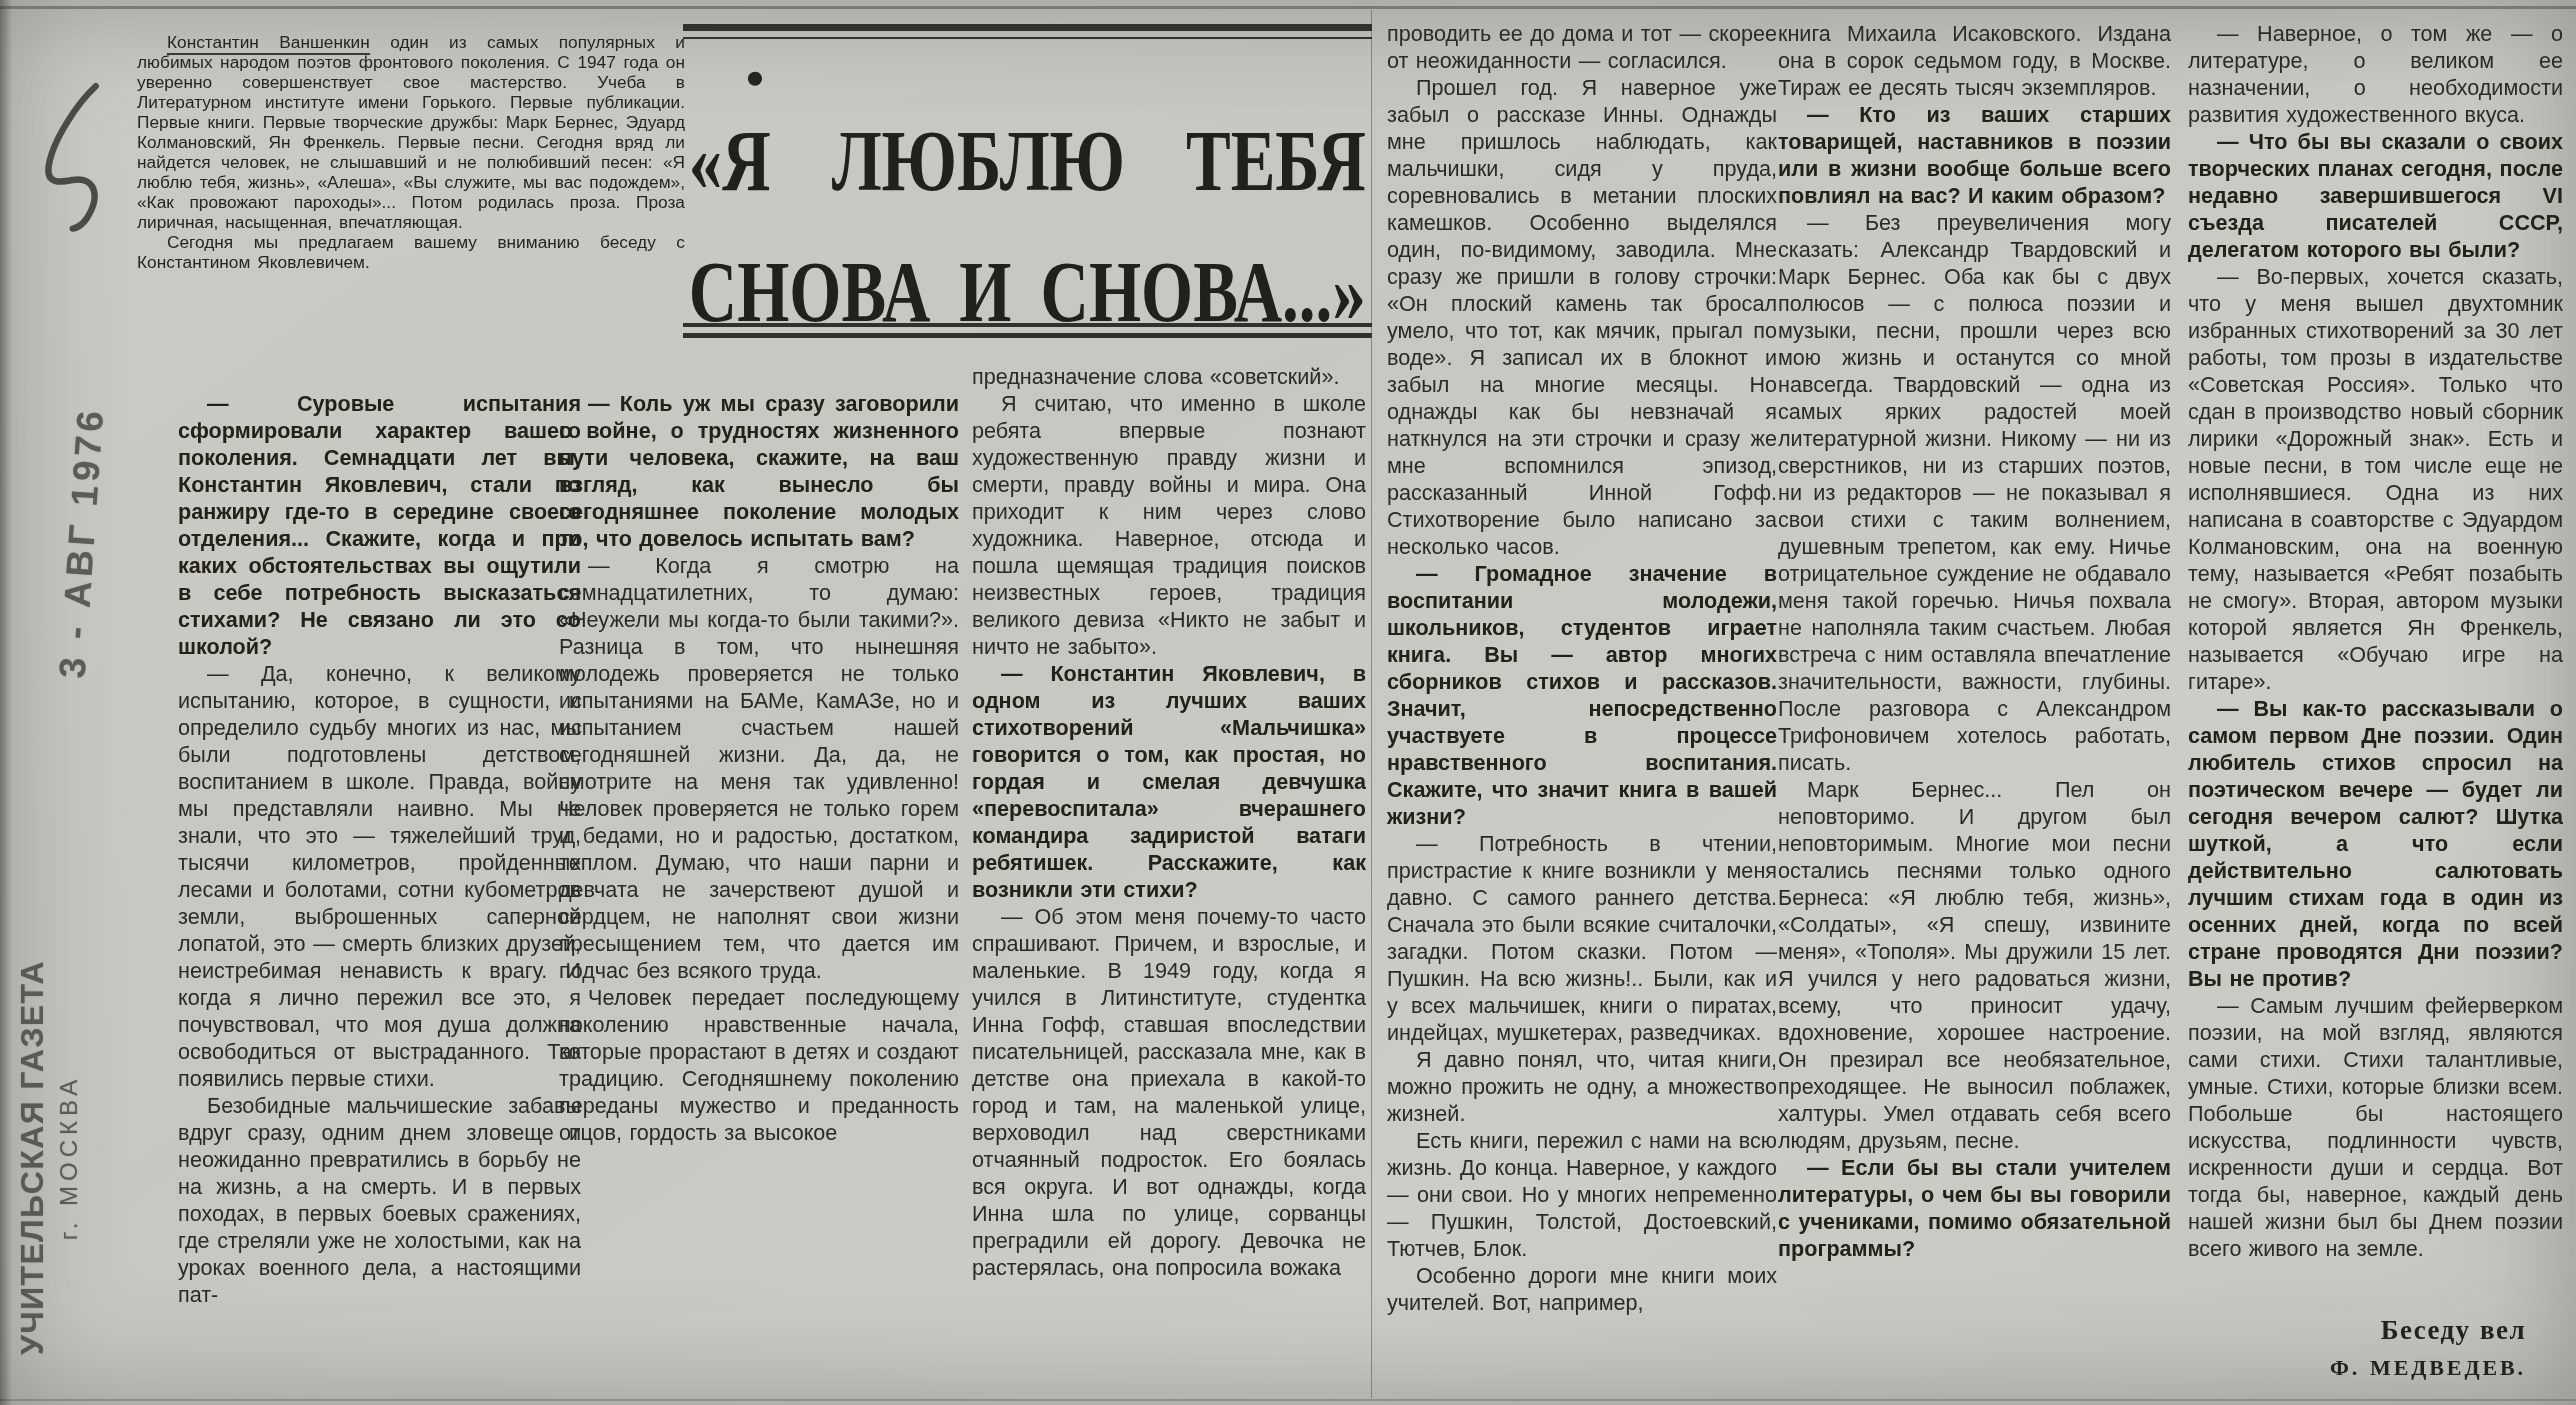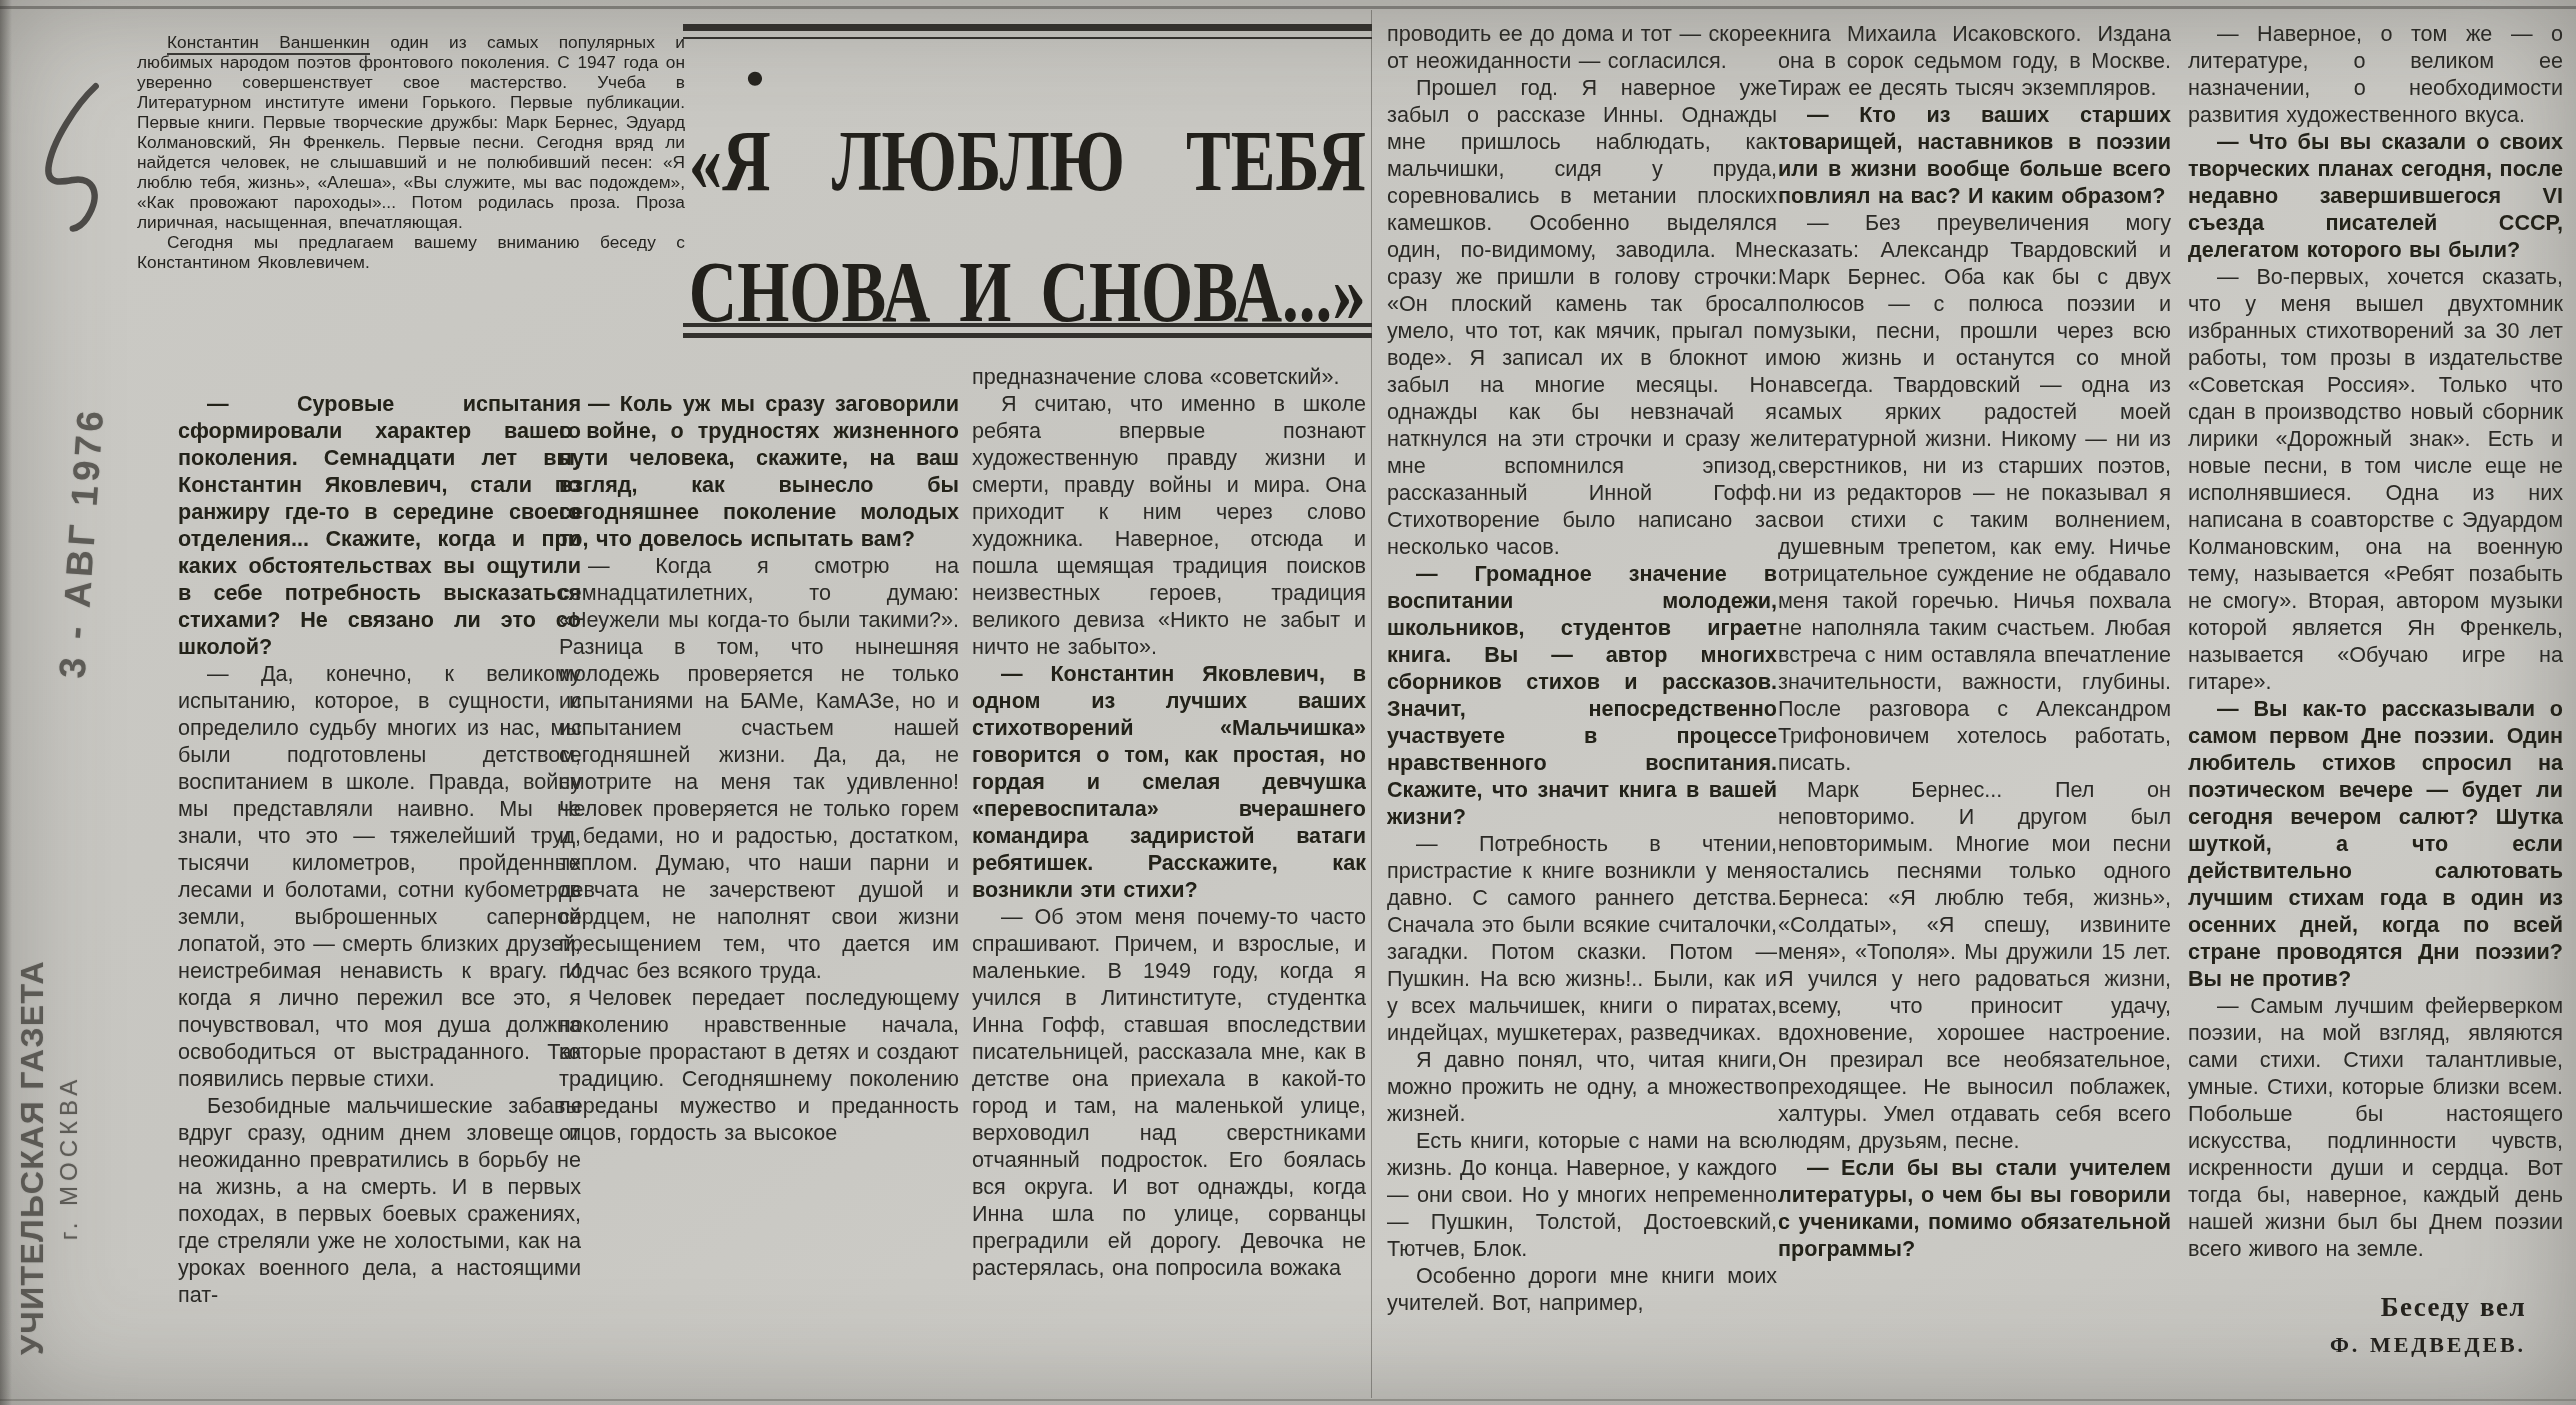--- a/index.html
+++ b/index.html
@@ -78,21 +78,21 @@
   .col-1{left:147px; top:390px;width:403px;height:1009px;margin-left:31px;}
   .col-2{left:559px; top:390px;width:400px;height:1009px;}
   .col-3{left:972px;top:363px;width:394px;height:1036px;}
   .col-4{left:1387px;top:20px; width:390px;height:1379px;}
   .col-5{left:1778px;top:20px; width:393px;height:1379px;}
   .col-6{left:2188px;top:20px; width:375px;height:1379px;}
   .col-rule{position:absolute;left:1371px;top:10px;width:1.4px;height:1388px;background:#56544e;opacity:.55;}
 
   
   .byline{
-    margin-top:27px;padding-right:37px;
+    margin-top:50px;padding-right:37px;
     font-family:"Liberation Serif","DejaVu Serif",serif;
     font-weight:bold;text-align:right;color:#24221d;
   }
   .byline .role{font-size:27px;line-height:36px;letter-spacing:1.4px;}
   .byline .name{font-size:22px;line-height:40px;letter-spacing:2.9px;}
 </style>
 </head>
 <body>
 
 <div class="page">
@@ -144,21 +144,21 @@
       <p class="">Я считаю, что именно в школе ребята впервые познают художественную правду жизни и смерти, правду войны и мира. Она приходит к ним через слово художника. Наверное, отсюда и пошла щемящая традиция поисков неизвестных героев, традиция великого девиза «Никто не забыт и ничто не забыто».</p>
       <p class="q ">— Константин Яковлевич, в одном из лучших ваших стихотворений «Мальчишка» говорится о том, как простая, но гордая и смелая девчушка «перевоспитала» вчерашнего командира задиристой ватаги ребятишек. Расскажите, как возникли эти стихи?</p>
       <p class="">— Об этом меня почему-то часто спрашивают. Причем, и взрослые, и маленькие. В 1949 году, когда я учился в Литинституте, студентка Инна Гофф, ставшая впоследствии писательницей, рассказала мне, как в детстве она приехала в какой-то город и там, на маленькой улице, верховодил над сверстниками отчаянный подросток. Его боялась вся округа. И вот однажды, когда Инна шла по улице, сорванцы преградили ей дорогу. Девочка не растерялась, она попросила вожака</p>
     </div>
   <div class="col col-4">
       <p class="cont">проводить ее до дома и тот — скорее от неожиданности — согласился.</p>
       <p class="">Прошел год. Я наверное уже забыл о рассказе Инны. Однажды мне пришлось наблюдать, как мальчишки, сидя у пруда, соревновались в метании плоских камешков. Особенно выделялся один, по-видимому, заводила. Мне сразу же пришли в голову строчки: «Он плоский камень так бросал умело, что тот, как мячик, прыгал по воде». Я записал их в блокнот и забыл на многие месяцы. Но однажды как бы невзначай я наткнулся на эти строчки и сразу же мне вспомнился эпизод, рассказанный Инной Гофф. Стихотворение было написано за несколько часов.</p>
       <p class="q ">— Громадное значение в воспитании молодежи, школьников, студентов играет книга. Вы — автор многих сборников стихов и рассказов. Значит, непосредственно участвуете в процессе нравственного воспитания. Скажите, что значит книга в вашей жизни?</p>
       <p class="">— Потребность в чтении, пристрастие к книге возникли у меня давно. С самого раннего детства. Сначала это были всякие считалочки, загадки. Потом сказки. Потом — Пушкин. На всю жизнь!.. Были, как и у всех мальчишек, книги о пиратах, индейцах, мушкетерах, разведчиках.</p>
       <p class="">Я давно понял, что, читая книги, можно прожить не одну, а множество жизней.</p>
-      <p class="">Есть книги, которые с нами на всю жизнь. До конца. Наверное, у каждого — они свои. Но у многих непременно — Пушкин, Толстой, Достоевский, Тютчев, Блок.</p>
+      <p class="">Есть книги, пережил с нами на всю жизнь. До конца. Наверное, у каждого — они свои. Но у многих непременно — Пушкин, Толстой, Достоевский, Тютчев, Блок.</p>
       <p class="">Особенно дороги мне книги моих учителей. Вот, например,</p>
     </div>
   <div class="col col-5">
       <p class="cont">книга Михаила Исаковского. Издана она в сорок седьмом году, в Москве. Тираж ее десять тысяч экземпляров.</p>
       <p class="q ">— Кто из ваших старших товарищей, наставников в поэзии или в жизни вообще больше всего повлиял на вас? И каким образом?</p>
       <p class="">— Без преувеличения могу сказать: Александр Твардовский и Марк Бернес. Оба как бы с двух полюсов — с полюса поэзии и музыки, песни, прошли через всю мою жизнь и останутся со мной навсегда. Твардовский — одна из самых ярких радостей моей литературной жизни. Никому — ни из сверстников, ни из старших поэтов, ни из редакторов — не показывал я свои стихи с таким волнением, душевным трепетом, как ему. Ничье отрицательное суждение не обдавало меня такой горечью. Ничья похвала не наполняла таким счастьем. Любая встреча с ним оставляла впечатление значительности, важности, глубины. После разговора с Александром Трифоновичем хотелось работать, писать.</p>
       <p class="">Марк Бернес... Пел он неповторимо. И другом был неповторимым. Многие мои песни остались песнями только одного Бернеса: «Я люблю тебя, жизнь», «Солдаты», «Я спешу, извините меня», «Тополя». Мы дружили 15 лет. Я учился у него радоваться жизни, всему, что приносит удачу, вдохновение, хорошее настроение. Он презирал все необязательное, преходящее. Не выносил поблажек, халтуры. Умел отдавать себя всего людям, друзьям, песне.</p>
       <p class="q ">— Если бы вы стали учителем литературы, о чем бы вы говорили с учениками, помимо обязательной программы?</p>
     </div>
   <div class="col col-6">

